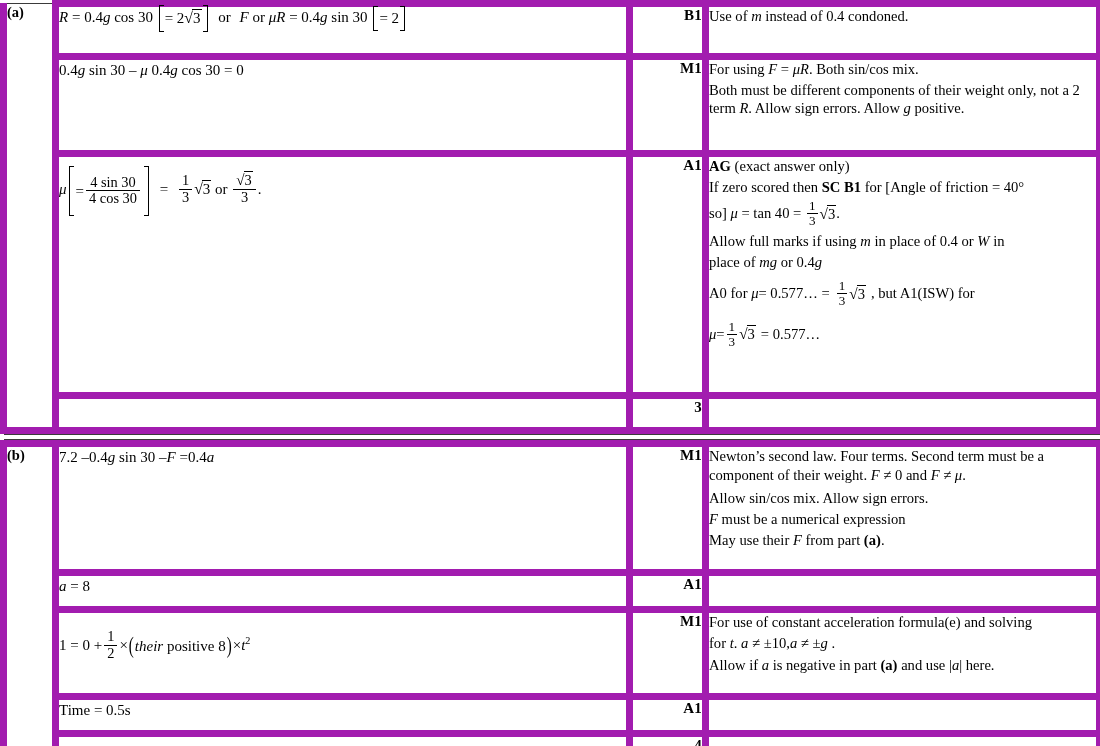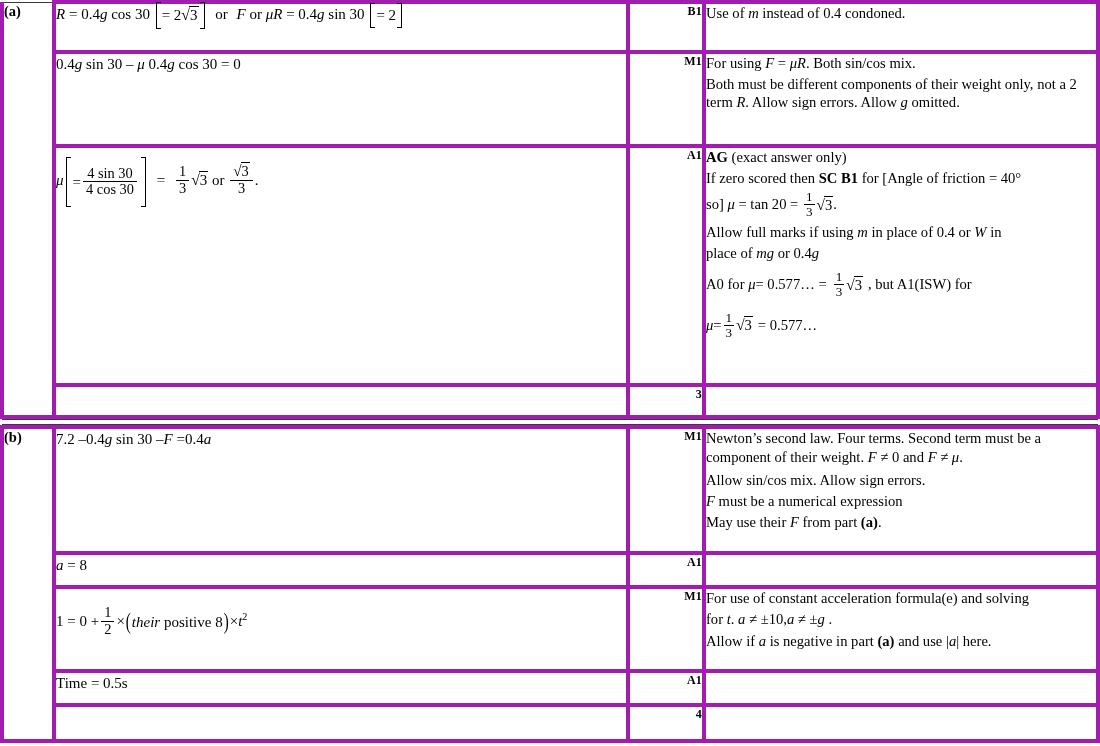--- a/index.html
+++ b/index.html
@@ -31,21 +31,21 @@
 
   
   col.c-part   { width: 52px; }
   col.c-ans    { width: 574px; }
   col.c-mark   { width: 76px; }
   col.c-note   { width: 394px; }
 
   table.ms td {
     vertical-align: top;
     padding: 0;
-    border: 4px solid #a21caf;
+    border: 7px solid #a21caf;
   }
 
   
   td.part {
     border: none;
     padding: 6px 0 0 6px;
     font-size: 14.5px;
     font-weight: bold;
     vertical-align: top;
     background: #ffffff;
@@ -54,21 +54,21 @@
 
   td.ans {
     padding: 7px 8px 6px 10px;
     font-size: 15px;
     line-height: 1.45;
   }
   td.mark {
     text-align: right;
     padding: 7px 12px 6px 4px;
     font-weight: bold;
-    font-size: 12px;
+    font-size: 15px;
     letter-spacing: .2px;
   }
   td.note {
     padding: 6px 8px 6px 8px;
     font-size: 14.6px;
     line-height: 1.28;
   }
 
   
   tr.sep-row td {
@@ -207,39 +207,39 @@
           <span>–</span>
           <span class="mi">μ</span>
           <span>0.4</span><span class="mi">g</span>
           <span class="up">cos 30</span>
           <span>= 0</span>
         </span>
       </td>
       <td class="mark">M1</td>
       <td class="note">
         <p class="note-p"><span>For using </span><span class="mi">F</span><span> = </span><span class="mi">μ</span><span class="mi">R</span><span>. Both sin/cos mix.</span></p>
-        <p class="note-p"><span>Both must be different components of their weight only, not a 2 term </span><span class="mi">R</span><span>. Allow sign errors. Allow </span><span class="mi">g</span><span> omitted.</span></p>
+        <p class="note-p"><span>Both must be different components of their weight only, not a 2 term </span><span class="mi">R</span><span>. Allow sign errors. Allow </span><span class="mi">g</span><span> positive.</span></p>
       </td>
     </tr>
 
     <tr>
       <td class="ans" style="height:235px;">
         <span class="nb" style="display:inline-block;margin-top:8px;">
           <span class="mi">μ</span><span class="bkt" style="padding:0 7px;"><span>=</span><span class="frac"><span class="num up">4 sin 30</span><span class="den up">4 cos 30</span></span></span>
           <span class="gap-s"></span><span>=</span><span class="gap-s"></span>
           <span class="frac"><span class="num">1</span><span class="den">3</span></span><span class="rad"><span class="sign">√</span><span class="rand">3</span></span>
           <span>or</span>
           <span class="frac"><span class="num"><span class="rad"><span class="sign">√</span><span class="rand">3</span></span></span><span class="den">3</span></span><span>.</span>
         </span>
       </td>
       <td class="mark">A1</td>
       <td class="note">
         <p class="note-p"><span class="bi">AG</span><span> (exact answer only)</span></p>
         <p class="note-p"><span>If zero scored then </span><span class="bi">SC B1</span><span> for [Angle of friction = 40°</span></p>
-        <p class="note-math"><span>so] </span><span class="mi">μ</span><span> = tan 20 = </span><span class="frac-sm"><span class="num">1</span><span class="den">3</span></span><span class="rad"><span class="sign">√</span><span class="rand">3</span></span><span>.</span></p>
+        <p class="note-math"><span>so] </span><span class="mi">μ</span><span> = tan 40 = </span><span class="frac-sm"><span class="num">1</span><span class="den">3</span></span><span class="rad"><span class="sign">√</span><span class="rand">3</span></span><span>.</span></p>
         <p class="note-p"><span>Allow full marks if using </span><span class="mi">m</span><span> in place of 0.4 or </span><span class="mi">W</span><span> in</span></p>
         <p class="note-p"><span>place of </span><span class="mi">mg</span><span> or 0.4</span><span class="mi">g</span></p>
         <p class="note-math" style="margin-top:8px;"><span>A0 for </span><span class="mi">μ</span><span>= 0.577… =</span><span class="gap-s"></span><span class="frac-sm"><span class="num">1</span><span class="den">3</span></span><span class="rad"><span class="sign">√</span><span class="rand">3</span></span><span class="gap-s"></span><span>, but A1(ISW) for</span></p>
         <p class="note-math" style="margin-top:12px;"><span class="mi">μ</span><span>=</span><span class="frac-sm"><span class="num">1</span><span class="den">3</span></span><span class="rad"><span class="sign">√</span><span class="rand">3</span></span><span class="gap-s"></span><span>= 0.577…</span></p>
       </td>
     </tr>
 
     <tr>
       <td class="ans" style="height:28px;"></td>
       <td class="mark">3</td>

